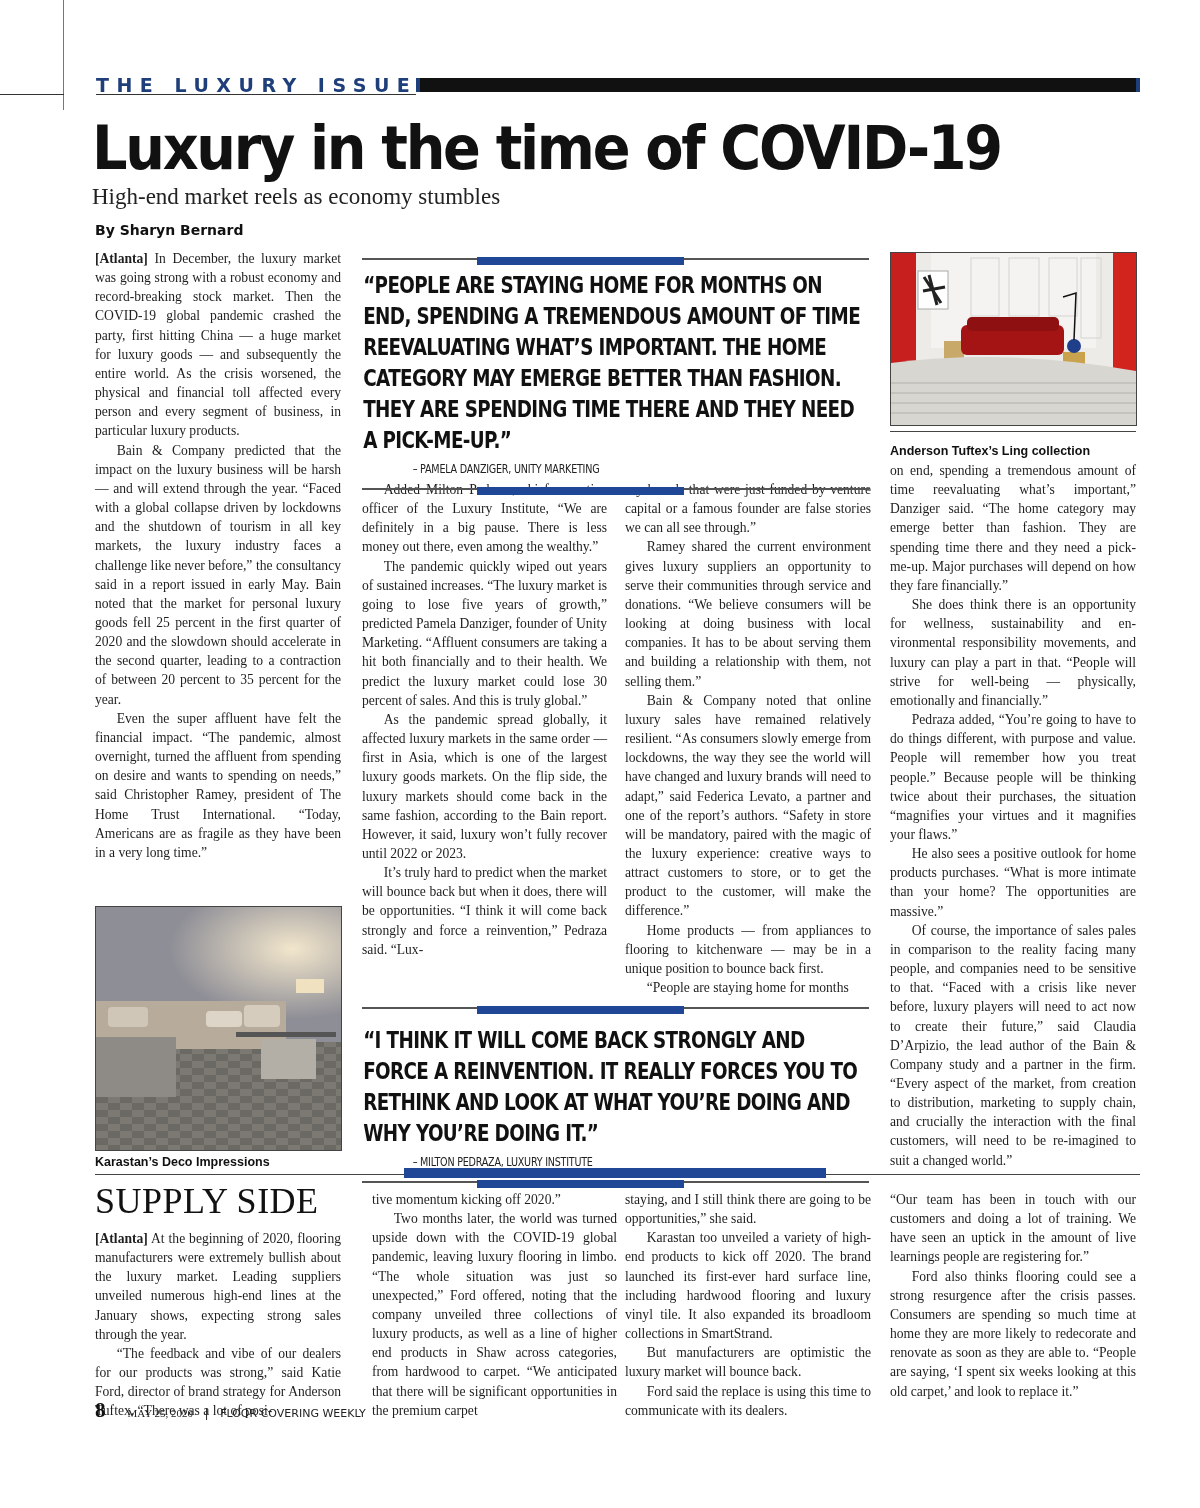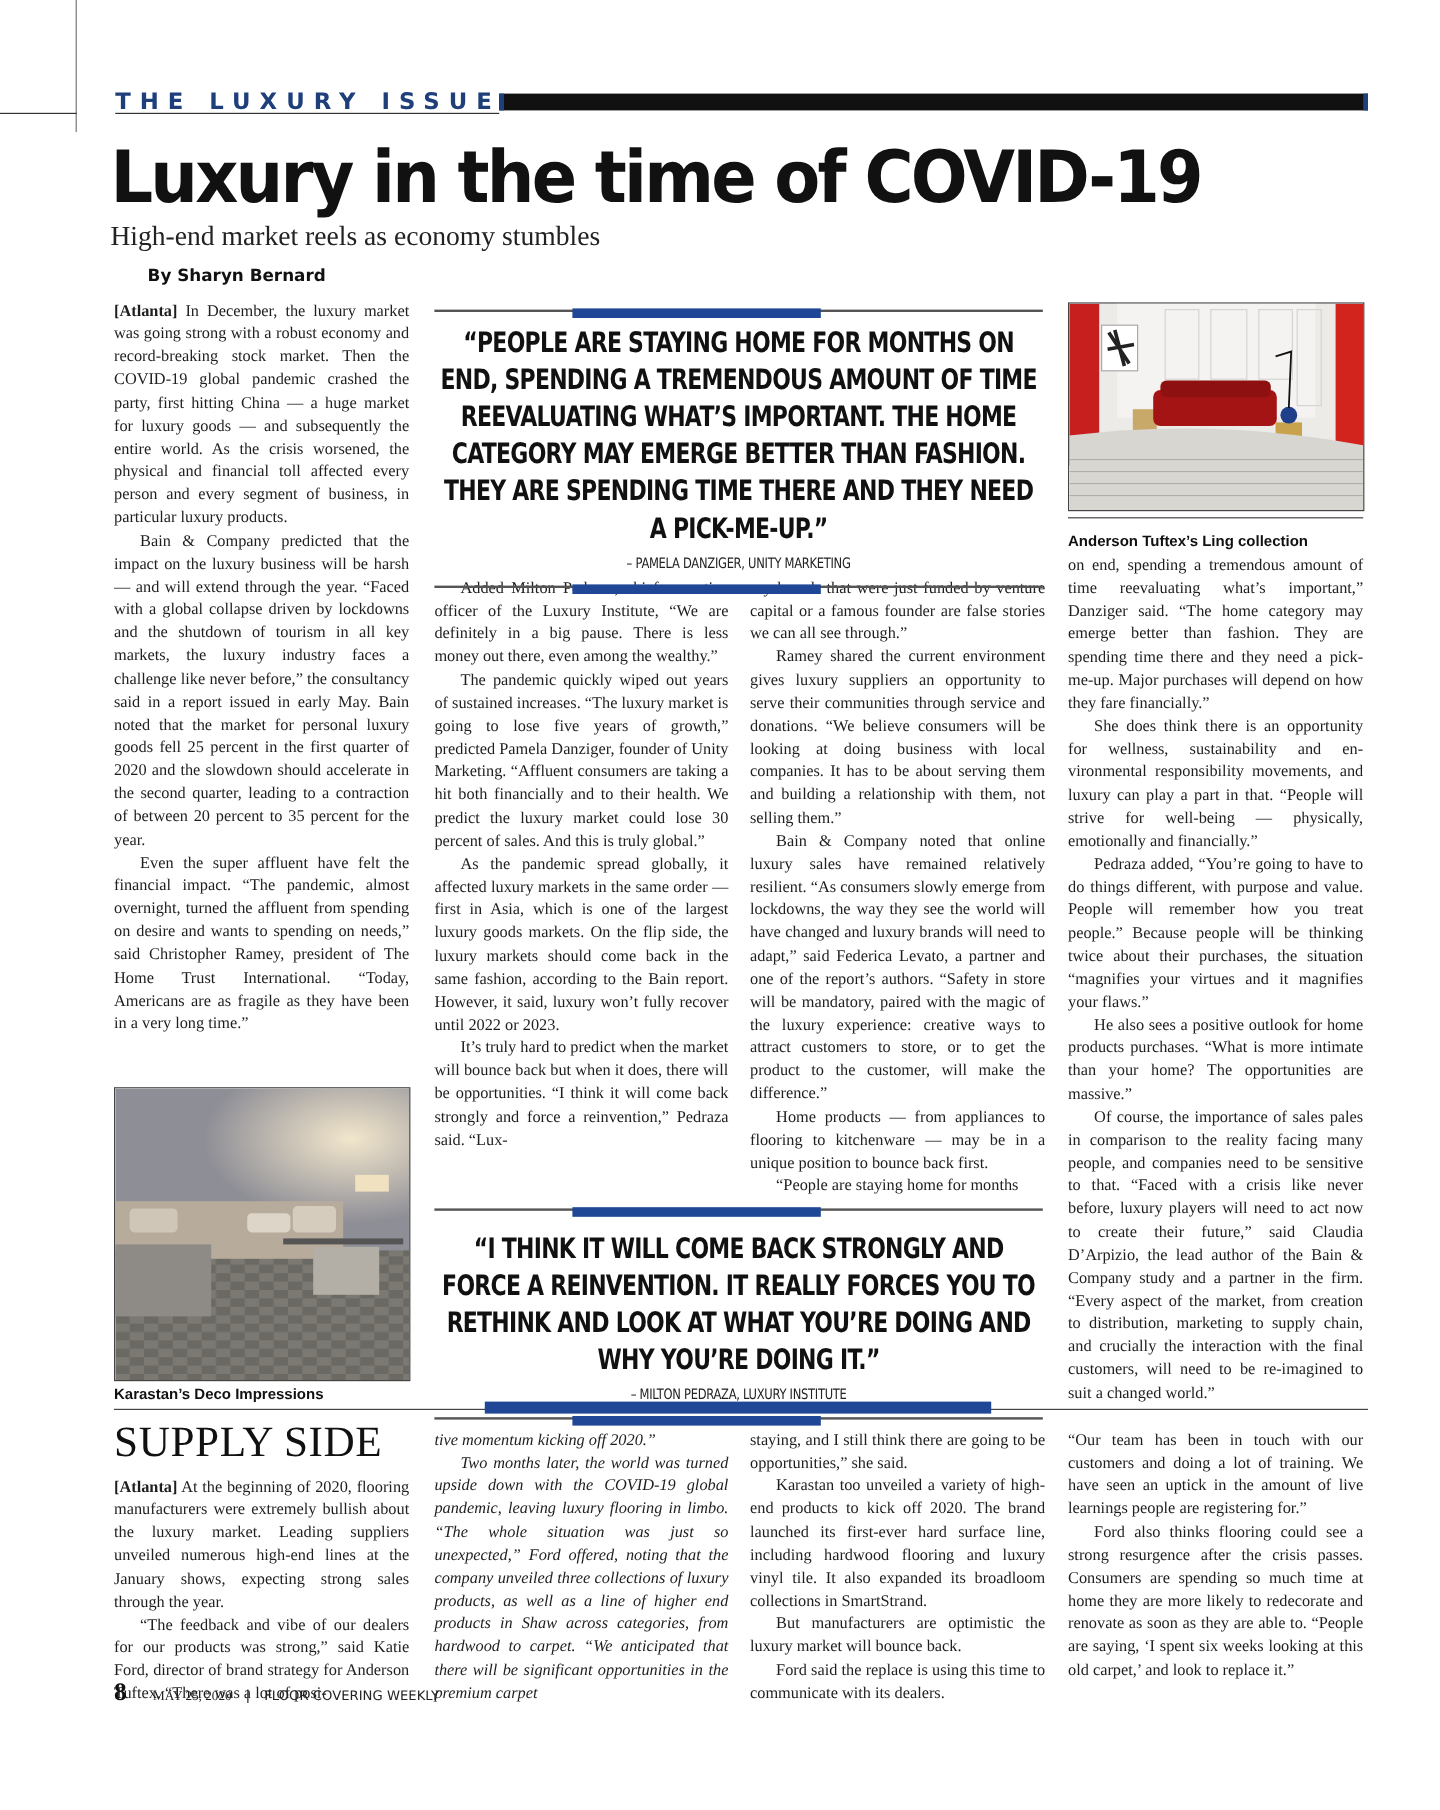--- a/index.html
+++ b/index.html
@@ -5,26 +5,26 @@
   html, body { margin:0; padding:0; background:#fff; }
   body { width:1200px; height:1508px; position:relative; overflow:hidden; color:#1e1e1e; }
   .crop-v { position:absolute; left:63px; top:0; width:1px; height:110px; background:#777; }
   .crop-h { position:absolute; left:0; top:94px; width:64px; height:1px; background:#333; }
   .issue-bar { position:absolute; left:96px; top:74px; width:1044px; height:22px; }
   .issue-label { position:absolute; left:0; top:0; font:bold 19px "DejaVu Sans", sans-serif; letter-spacing:7.5px; color:#1f3f7a; line-height:22px; white-space:nowrap; }
   .issue-rule { position:absolute; left:320px; top:4px; right:0; height:14px; background:#111; border-left:4px solid #1f3f7a; border-right:4px solid #1f3f7a; }
   .issue-underline { position:absolute; left:0; top:20px; width:320px; height:1px; background:#333; }
   .headline { position:absolute; left:92px; top:112px; font:bold 60px "DejaVu Sans", sans-serif; letter-spacing:-2.5px; color:#111; line-height:72px; white-space:nowrap; transform:scaleX(0.93); transform-origin:left; }
   .subhead { position:absolute; left:92px; top:184px; font:23px "Liberation Serif", serif; color:#222; white-space:nowrap; }
-  .byline { position:absolute; left:95px; top:222px; font:bold 14px "DejaVu Sans", sans-serif; color:#111;margin-left:28px; }
+  .byline { position:absolute; left:95px; top:222px; font:bold 14px "DejaVu Sans", sans-serif; color:#111; }
   .col { position:absolute; font:13.6px/19.15px "Liberation Serif", serif; text-align:justify; hyphens:manual; color:#1e1e1e; }
   .col p { margin:0; text-indent:1.6em; }
   .col p.first { text-indent:0; }
   .dateline { font-weight:bold; }
-  .pull { position:absolute; left:362px; width:507px; text-align:center; }
+  .pull { position:absolute; left:362px; width:507px; text-align:left; }
   .pull .rule { position:relative; height:2px; background:#555; }
   .pull .rule::after { content:""; position:absolute; left:115px; top:-1px; width:207px; height:8px; background:#1f4796; }
   .pull .q { font:bold 23.5px/31px "DejaVu Sans", sans-serif; letter-spacing:-0.8px; color:#111; transform:scaleX(0.78); transform-origin:center; margin:0 -70px; }
   .pull .att { font:12px "DejaVu Sans", sans-serif; letter-spacing:-0.3px; color:#222; transform:scaleX(0.8); margin:6px 0 12px; }
   .photo { position:absolute; border:1px solid #444; overflow:hidden; }
   .caption { position:absolute; font:bold 12.5px "Liberation Sans", sans-serif; color:#111; }
   .hr { position:absolute; height:1px; background:#444; }
   .section-title { position:absolute; left:95px; top:1180px; font:36px "Liberation Serif", serif; letter-spacing:0.5px; color:#111;text-align:right; }
   .blue-band { position:absolute; left:404px; top:1168px; width:422px; height:10px; background:#1f4796; }
   .footer { position:absolute; left:95px; top:1398px; white-space:nowrap; }
@@ -146,21 +146,21 @@
 <div class="caption" style="left:95px;top:1155px;">Karastan’s Deco Impressions</div>
 
 <div class="hr" style="left:95px;top:1174px;width:1045px;"></div>
 <div class="blue-band"></div>
 
 <div class="section-title">SUPPLY SIDE</div>
 <div class="col" id="s-col1" style="left:95px;top:1229px;width:246px;">
     <p class="first"><span class="dateline">[Atlanta]</span><span> At the beginning of 2020, flooring manufacturers were extremely bullish about the luxury market. Lead­ing suppliers unveiled numerous high-end lines at the January shows, expect­ing strong sales through the year.</span></p>
     <p><span>“The feedback and vibe of our dealers for our products was strong,” said Katie Ford, director of brand strategy for An­derson Tuftex. “There was a lot of posi-</span></p>
   </div>
-<div class="col" id="s-col2" style="left:362px;top:1190px;width:245px;font-style:italic;">
+<div class="col" id="s-col2" style="left:372px;top:1190px;width:245px;">
     <p class="first"><span>tive momentum kicking off 2020.”</span></p>
     <p><span>Two months later, the world was turned upside down with the COVID-19 global pandemic, leaving luxury flooring in limbo. “The whole situation was just so unexpected,” Ford offered, noting that the company unveiled three collections of luxury products, as well as a line of higher end products in Shaw across cat­egories, from hardwood to carpet. “We anticipated that there will be significant opportunities in the premium carpet</span></p>
   </div>
 <div class="col" id="s-col3" style="left:625px;top:1190px;width:246px;">
     <p class="first"><span>staying, and I still think there are going to be opportunities,” she said.</span></p>
     <p><span>Karastan too unveiled a variety of high-end products to kick off 2020. The brand launched its first-ever hard sur­face line, including hardwood flooring and luxury vinyl tile. It also expanded its broadloom collections in SmartStrand.</span></p>
     <p><span>But manufacturers are optimistic the luxury market will bounce back.</span></p>
     <p><span>Ford said the replace is using this time to communicate with its dealers.</span></p>
   </div>
 <div class="col" id="s-col4" style="left:890px;top:1190px;width:246px;">

